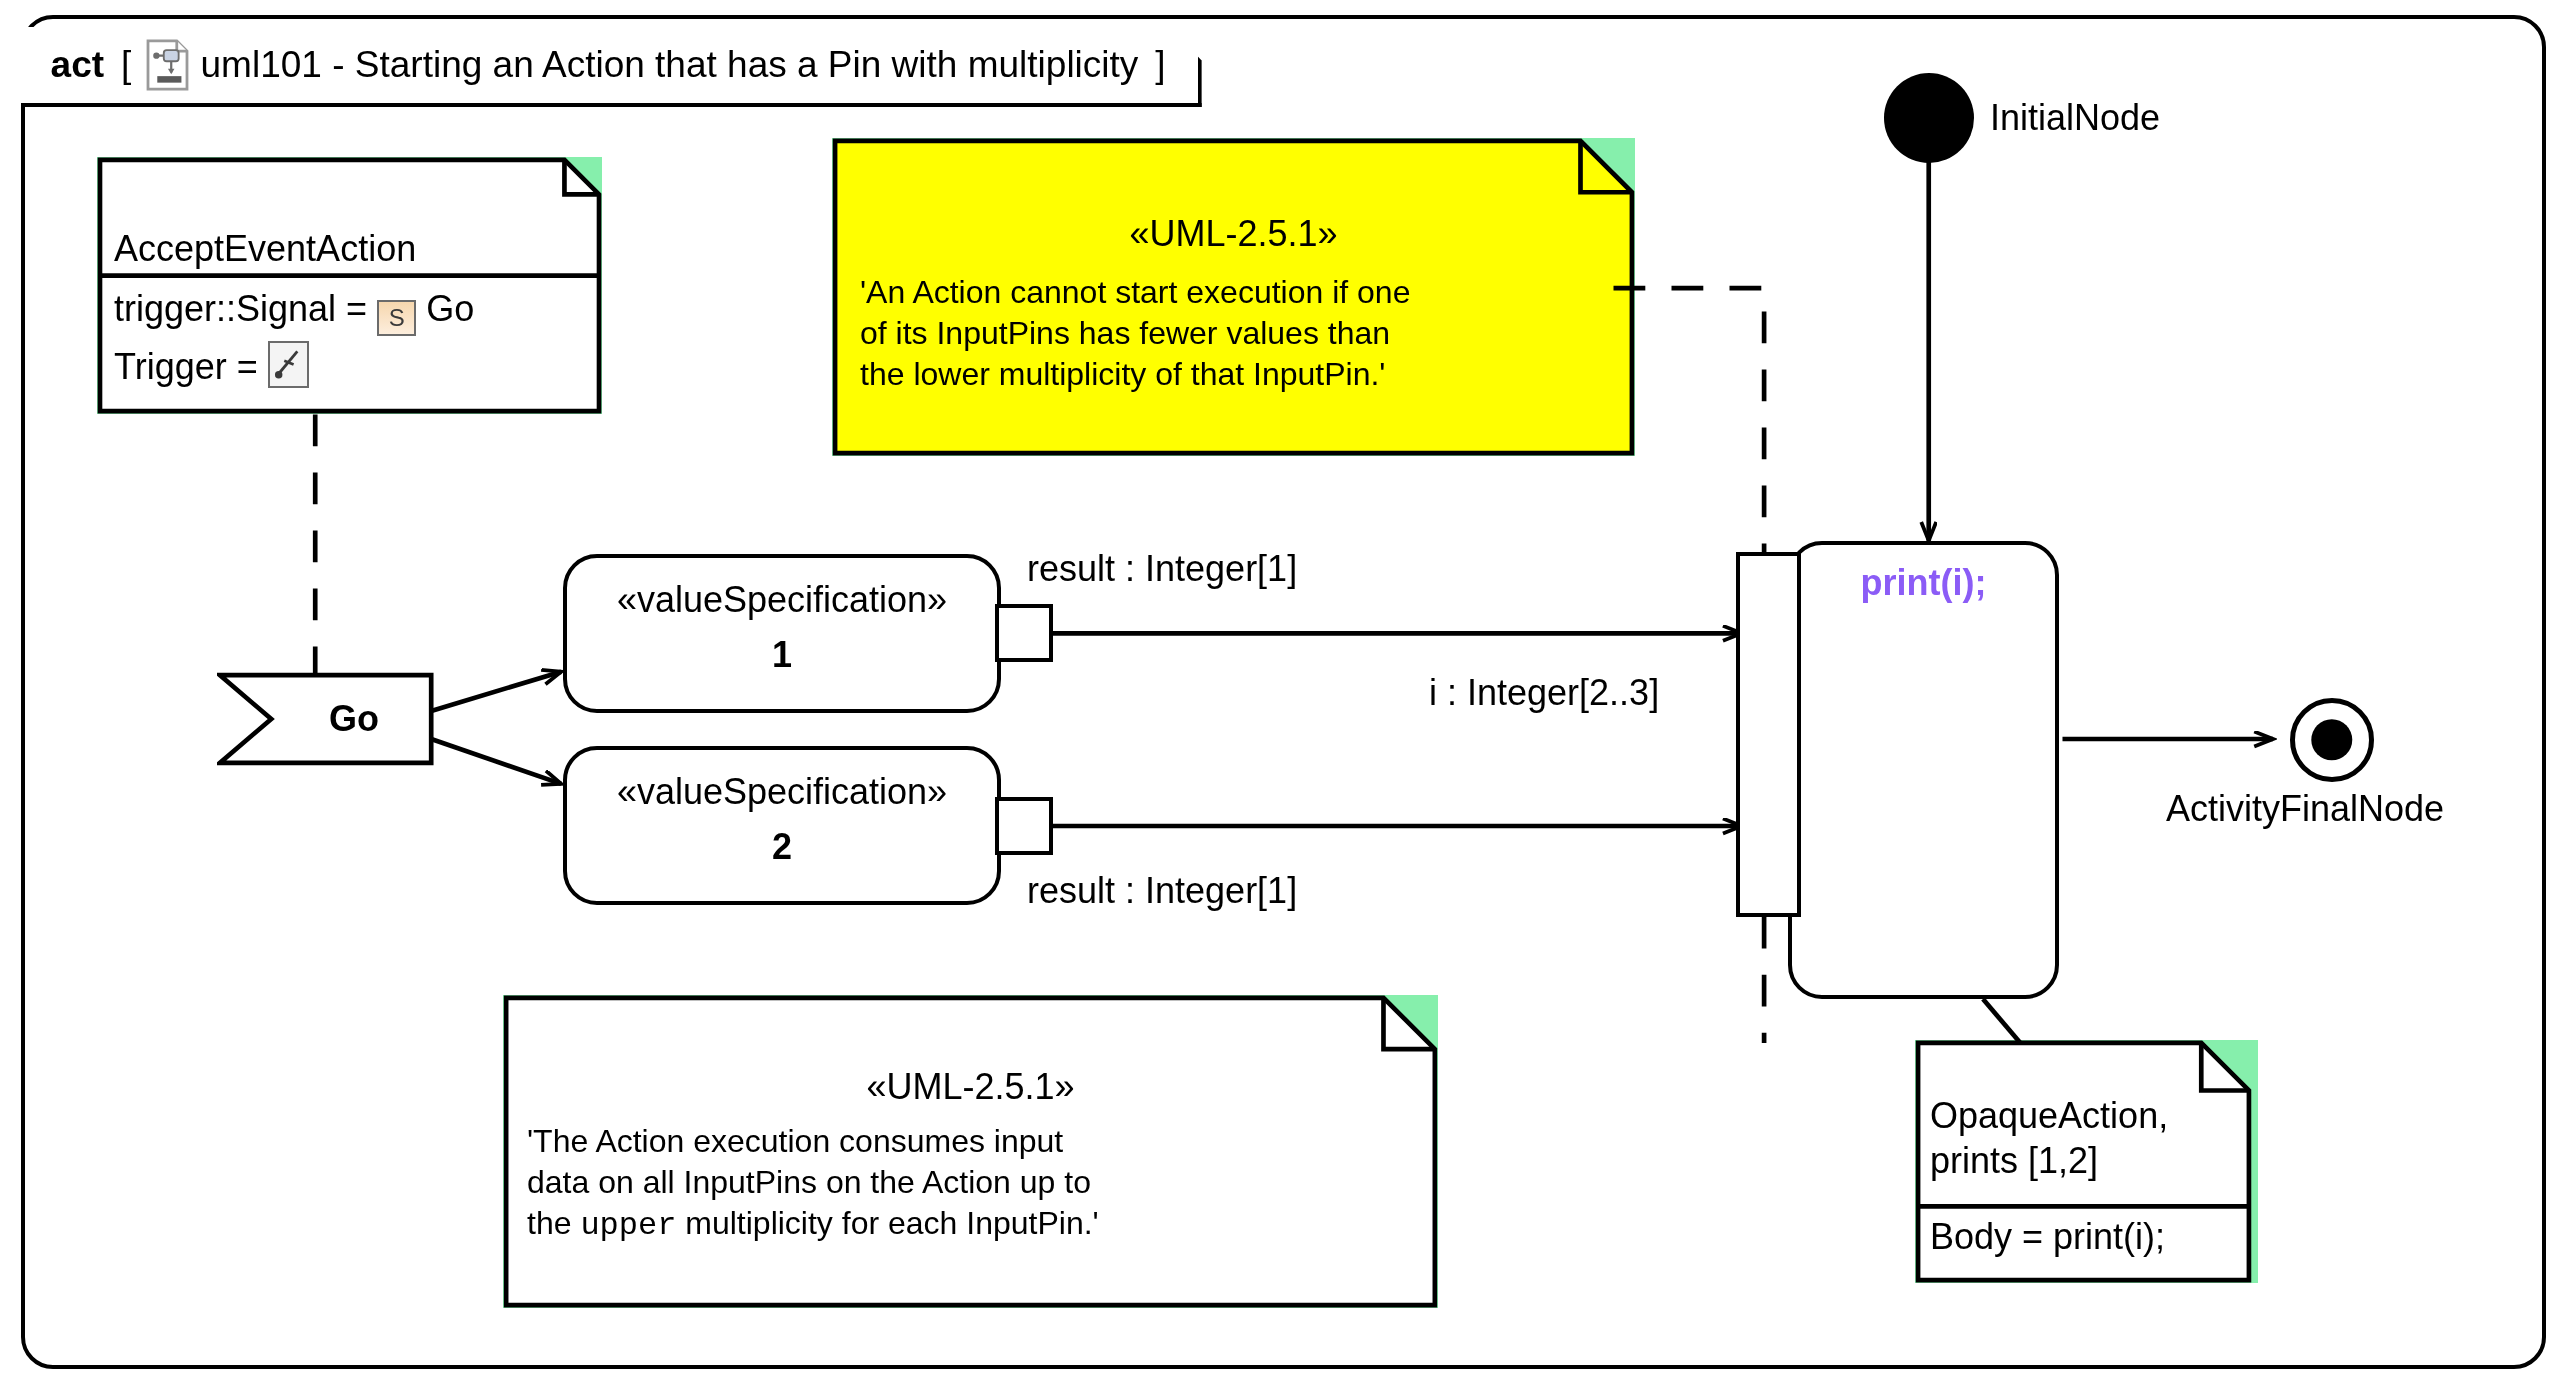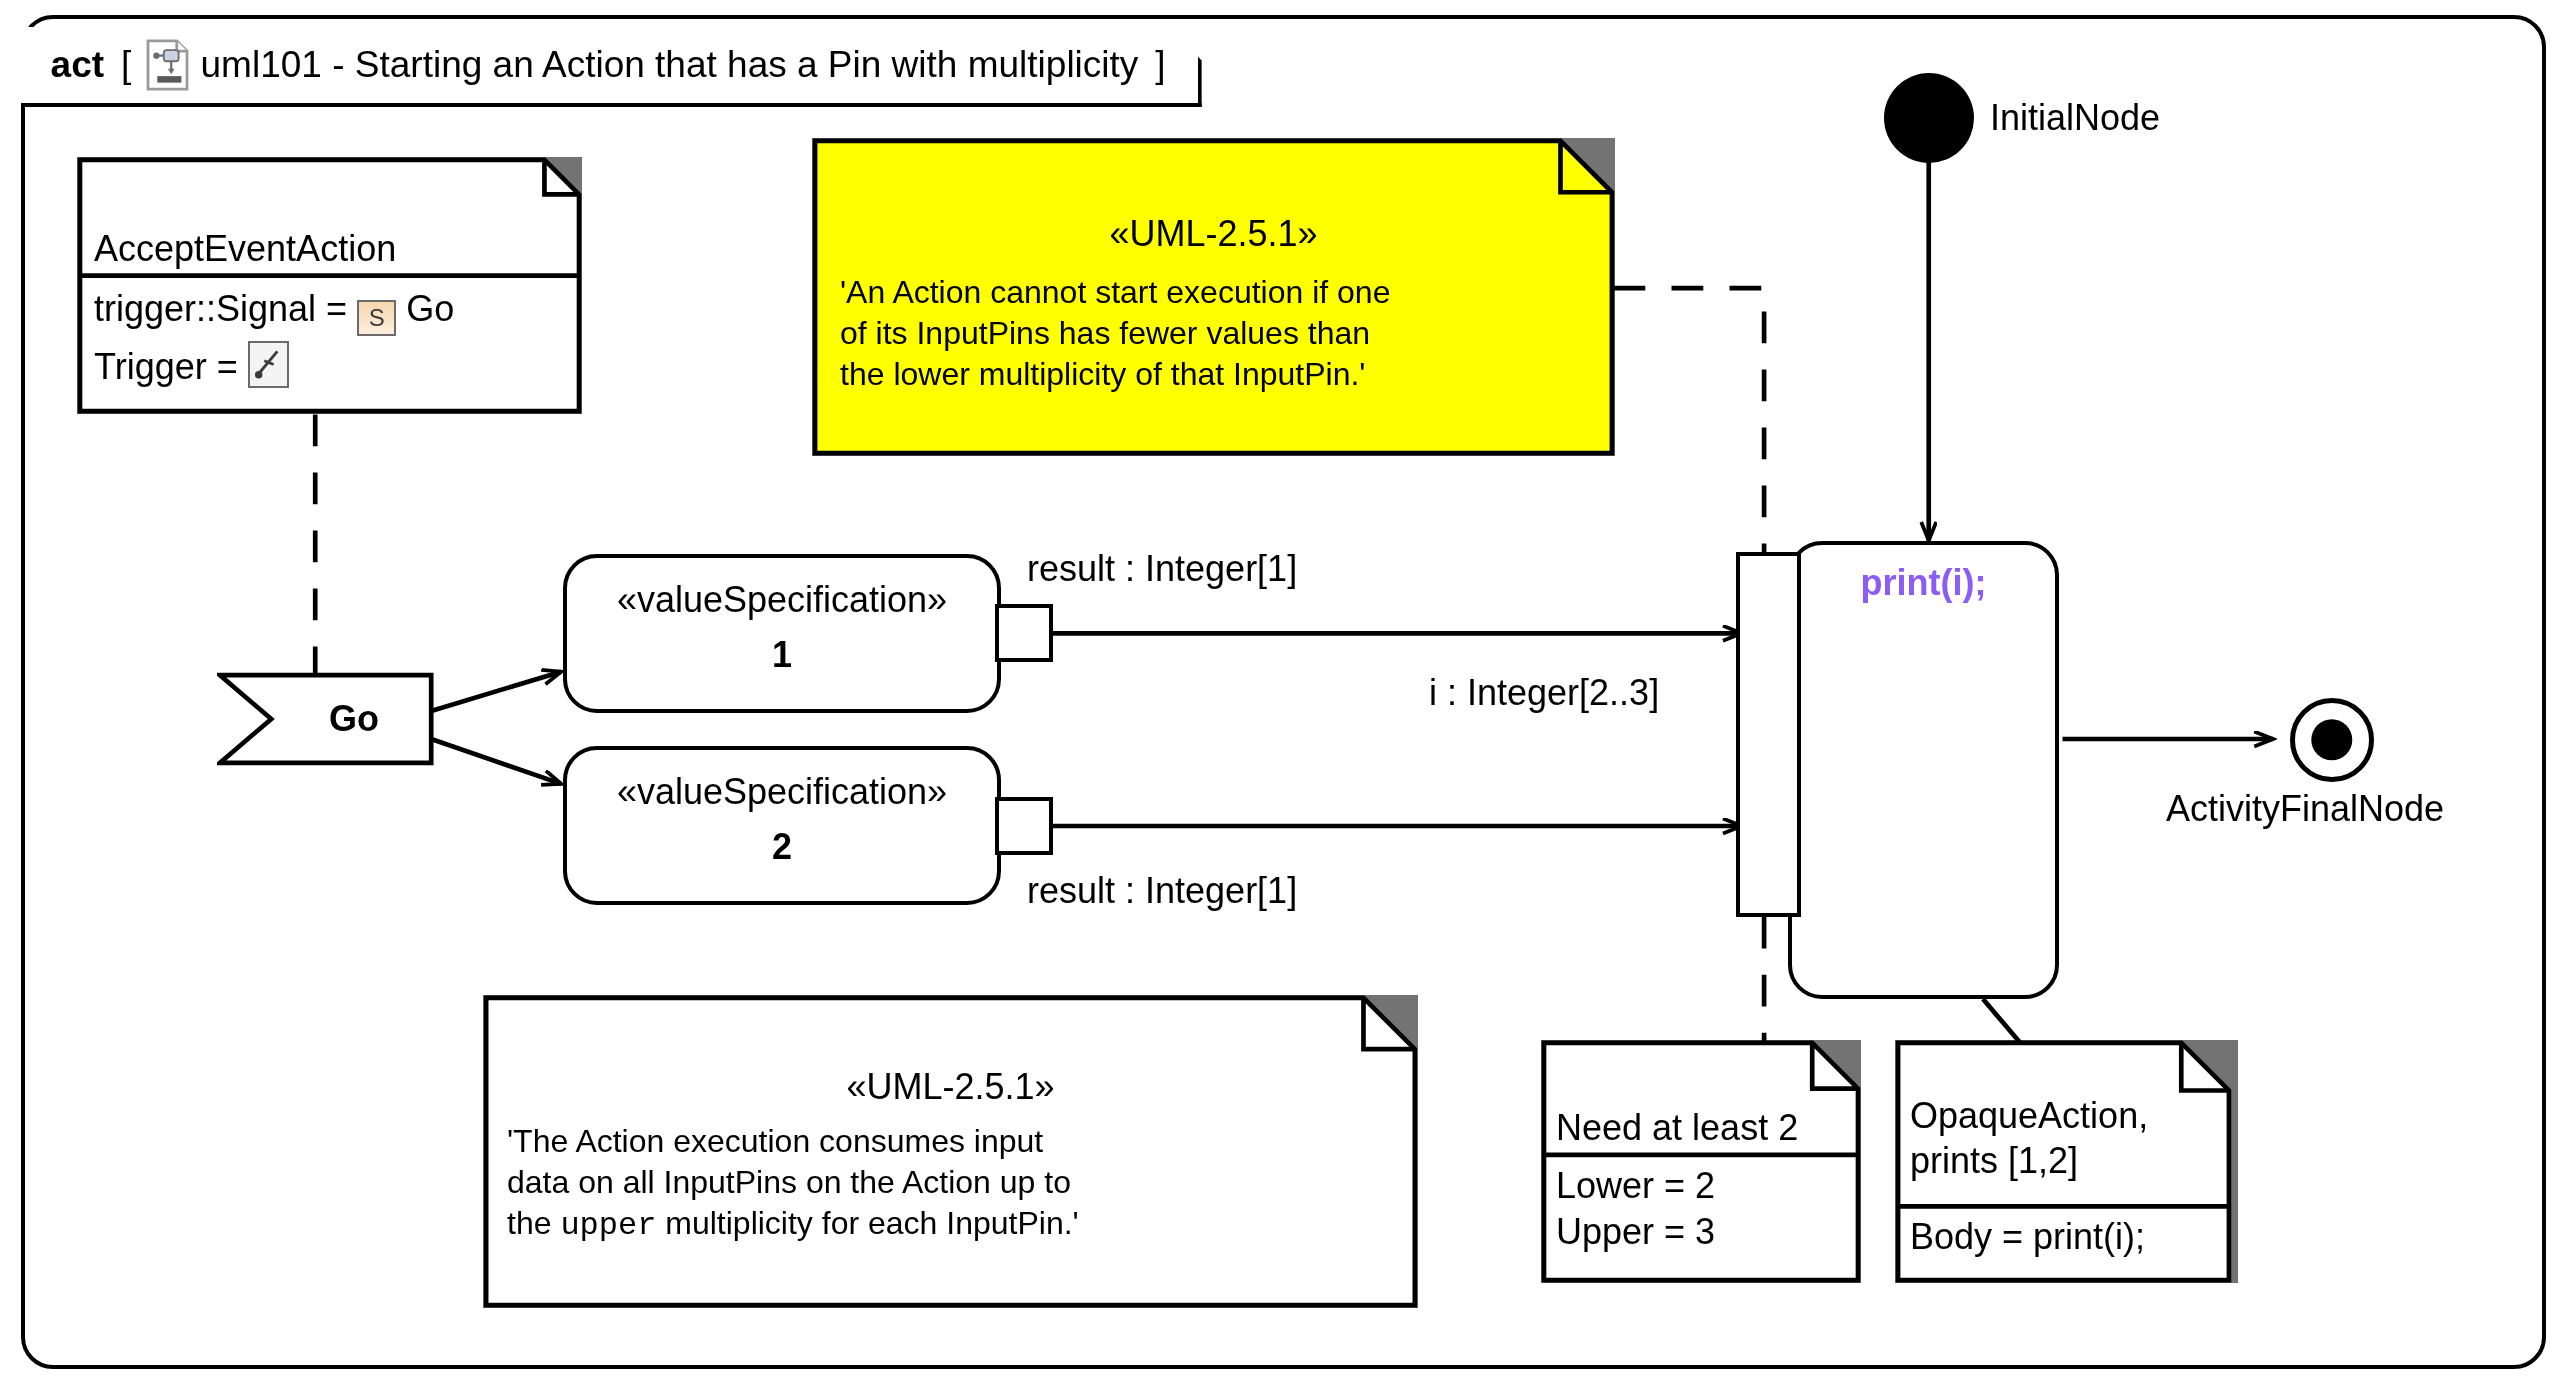--- a/index.html
+++ b/index.html
@@ -69,21 +69,22 @@
     width: 43px;
     height: 52px;
     margin-left: 15px;
     flex: 0 0 auto;
   }
 
   
   .note {
     position: absolute;
     box-sizing: border-box;
-    background: #737373;
+    background: #86efac;
+    margin-left: 20px;
   }
   .note .note-svg {
     position: absolute;
     left: 0;
     top: 0;
     overflow: visible;
   }
   .note-body {
     position: relative;
     z-index: 2;
@@ -375,34 +376,20 @@
       <div style="padding:13px 24px 0 24px;">
         <div class="ynote-text">'The Action execution consumes input</div>
         <div class="ynote-text">data on all InputPins on the Action up to</div>
         <div class="ynote-text">
           <span>the </span><span class="mono">upper</span><span> multiplicity for each InputPin.'</span>
         </div>
       </div>
     </div>
   </div>
 
-  <div class="note" style="left:1541px; top:1040px; width:320px; height:243px;">
-    <svg class="note-svg" width="320" height="243" viewBox="0 0 342 260" xmlns="http://www.w3.org/2000/svg">
-      <path d="M3 3 H290 L339 52 V257 H3 Z" fill="#ffffff" stroke="#000" stroke-width="5"></path>
-      <path d="M290 3 V52 H339" fill="none" stroke="#000" stroke-width="5"></path>
-      <line x1="3" y1="123" x2="339" y2="123" stroke="#000" stroke-width="5"></line>
-    </svg>
-    <div class="note-body" style="position:absolute; left:15px; top:67px;">
-      <div class="note-title">Need at least 2</div>
-    </div>
-    <div class="note-body" style="position:absolute; left:15px; top:125px;">
-      <div class="note-line">Lower = 2</div>
-      <div class="note-line" style="margin-top:3.7px;">Upper = 3</div>
-    </div>
-  </div>
 
   <div class="note" style="left:1895px; top:1040px; width:343px; height:243px;">
     <svg class="note-svg" width="337" height="243" viewBox="0 0 360 260" xmlns="http://www.w3.org/2000/svg">
       <path d="M3 3 H306 L357 54 V257 H3 Z" fill="#ffffff" stroke="#000" stroke-width="5"></path>
       <path d="M306 3 V54 H357" fill="none" stroke="#000" stroke-width="5"></path>
       <line x1="3" y1="178" x2="357" y2="178" stroke="#000" stroke-width="5"></line>
     </svg>
     <div class="note-body" style="position:absolute; left:15px; top:54px;">
       <div class="note-title" style="line-height:1.24;">OpaqueAction,
 prints [1,2]</div>

